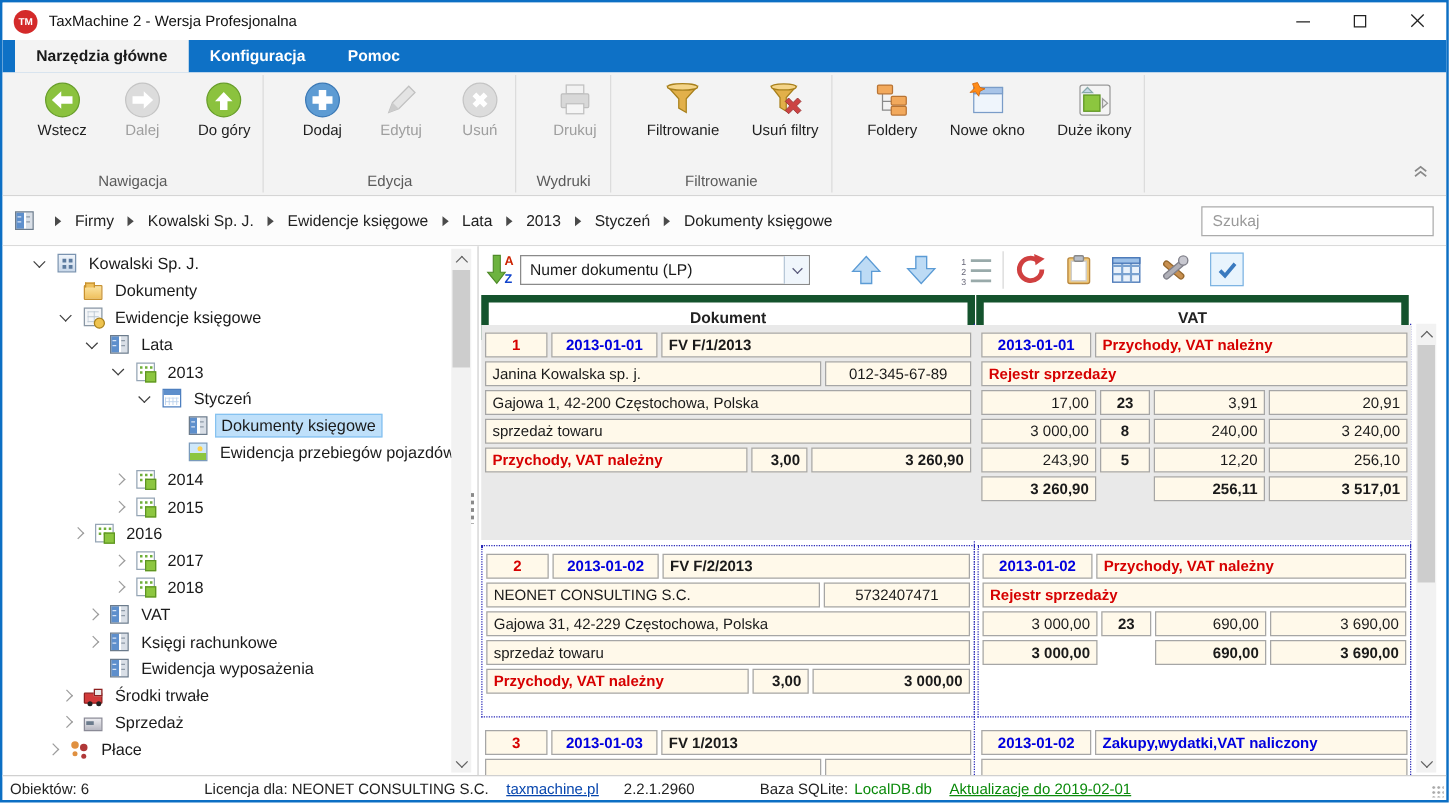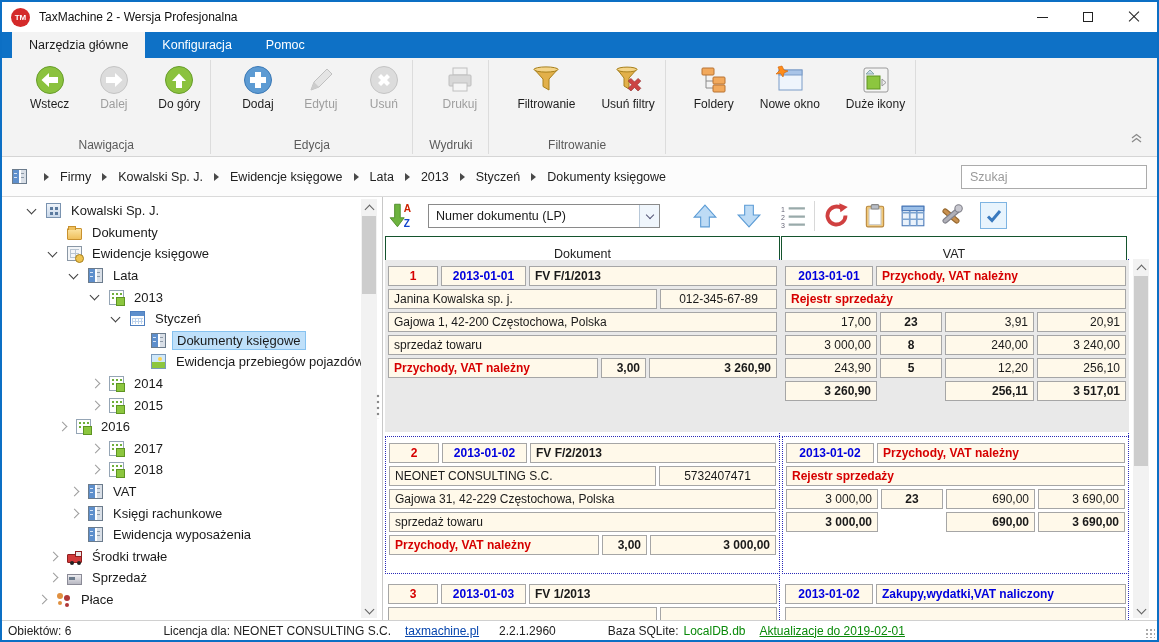--- a/index.html
+++ b/index.html
@@ -19,21 +19,21 @@
   .apptitle { font-size:12px; margin-left:9px; color:#111; }
   .wincontrols { margin-left:auto; display:flex; height:100%; }
   .winbtn { width:46px; height:100%; display:flex; align-items:center; justify-content:center; }
   .ic-min { width:11px; height:1px; background:#222; }
   .ic-max { width:10px; height:10px; border:1px solid #222; }
   .ic-close { position:relative; width:12px; height:12px; }
   .ic-close::before,.ic-close::after { content:""; position:absolute; left:-1px; top:5px; width:14px; height:1px; background:#222; }
   .ic-close::before { transform:rotate(45deg); } .ic-close::after { transform:rotate(-45deg); }
   
   #tabbar { position:absolute; top:30px; left:0; right:0; height:26px; background:#0E71C6; display:flex; align-items:stretch; padding-left:10px; }
-  .rtab { padding:0 17px; display:flex; align-items:center; font-size:12.5px; color:#FFF; }
+  .rtab { padding:0 17px; display:flex; align-items:center; font-size:12.5px; color:#FFF;font-weight:bold; }
   .rtab.active { background:#F3F3F3; color:#1A1A1A; }
   
   #ribbon { position:absolute; top:56px; left:0; right:0; height:99px; background:#F3F3F3; border-bottom:1px solid #D5D5D5; display:flex; }
   .rgroup { display:flex; flex-direction:column; padding:3px 6px 1px; }
   .rbuttons { flex:1; display:flex; align-items:flex-start; }
   .rbtn { min-width:45px; padding:3px 4px 0; display:flex; flex-direction:column; align-items:center;margin-left:18px; }
   .rbtn svg { width:32px; height:32px; }
   .rlabel { font-size:12px; line-height:13.5px; text-align:center; margin-top:2px; color:#1E1E1E; max-width:62px; }
   .rbtn.disabled .rlabel { color:#9E9E9E; }
   .gname { height:17px; font-size:12px; color:#5A5A5A; text-align:center; }
@@ -96,38 +96,38 @@
   .sthumb { position:absolute; left:1px; width:14px; background:#CDCDCD; }
   #treescroll { right:5px; top:2px; bottom:4px; }
   #contentscroll { right:8px; top:62px; bottom:4px; }
   .splitdots { position:absolute; left:374px; top:196px; width:4px; height:26px;
       background:radial-gradient(circle 1.5px, #8A8A8A 1.4px, transparent 1.6px) 0 0/4px 6px; z-index:5; }
   
   #content { flex:1; position:relative; background:#FFF; overflow:hidden; }
   #ctoolbar { position:absolute; top:0; left:0; right:0; height:37px; display:flex; align-items:center; }
   #ctoolbar svg { flex:none; }
   .csep { width:1px; height:30px; background:#D8D8D8; margin:0 8px; }
-  #sortselect { width:232px; height:24px; border:1px solid #8A8A8A; margin-left:12px; display:flex; align-items:center; background:#FFF; position:relative;gap:16px; }
+  #sortselect { width:232px; height:24px; border:1px solid #8A8A8A; display:flex; align-items:center; background:#FFF; position:relative;gap:16px; }
   #sortselect .selval { font-size:12.5px; padding-left:7px; flex:1; }
   .ddbtn { width:20px; height:22px; border-left:1px solid #B8C8D8; background:#F0F6FC; display:flex; align-items:center; justify-content:center; }
   .ddchev { width:6px; height:6px; border-right:1.4px solid #557; border-bottom:1.4px solid #557; transform:rotate(45deg); margin-top:-2px; }
-  .colhead { position:absolute; top:39px; height:36px; background:#FFF; border:1px solid #14532d;
-      display:flex; align-items:center; justify-content:center; font-size:12.5px; color:#222; }
+  .colhead { position:absolute; top:39px; height:36px; background:#FFF; border:6px solid #14532d;
+      display:flex; align-items:center; justify-content:center; font-size:12.5px; color:#222;font-weight:bold; }
   .vdot { position:absolute; top:62px; bottom:2px; border-left:1px dotted #2A2AB8; }
   .docrow { position:absolute; left:2px; width:744px; }
   .docrow.selected { background:#E9E9E9; }
   .dpanel { position:absolute; left:0; top:0; bottom:0; width:395px; padding:6px 3px 0 3px; }
   .vpanel { position:absolute; left:397px; top:0; bottom:0; width:347px; padding:6px 3px 0 3px; }
   .dotted { border:1px dotted #2A2AB8; }
   .crow { display:flex; gap:3px; margin-bottom:3px; }
   .cell { height:20px; border:1px solid #A6A6A6; background:#FFF9EA; font-size:12px; display:flex; align-items:center;
       padding:0 5px; white-space:nowrap; overflow:hidden; flex:none; }
   .grow { flex:1 1 auto; }
   .w50{width:50px}.w85{width:85px}.w117{width:117px}.w210{width:210px}.w45{width:45px}
-  .w88{width:88px}.w92{width:92px}.w62{width:62px}.w89{width:89px}
+  .w88{width:88px}.w92{width:92px}.w62{width:40px}.w89{width:89px}
   .tc{justify-content:center}.tr{justify-content:flex-end}
   .bold{font-weight:bold}
   .redtxt{color:#D60000;font-weight:bold}
   .bluetxt{color:#0000DE;font-weight:bold}
   .ghost{visibility:hidden}
   
   #statusbar { position:absolute; left:0; right:0; bottom:0; height:20px; background:#FFF; border-top:1px solid #D0D0D0;
       display:flex; align-items:center; font-size:12px; color:#222; }
   .slink { color:#0645AD; text-decoration:underline; }
   .sgreen { color:#0A8A0A; }

